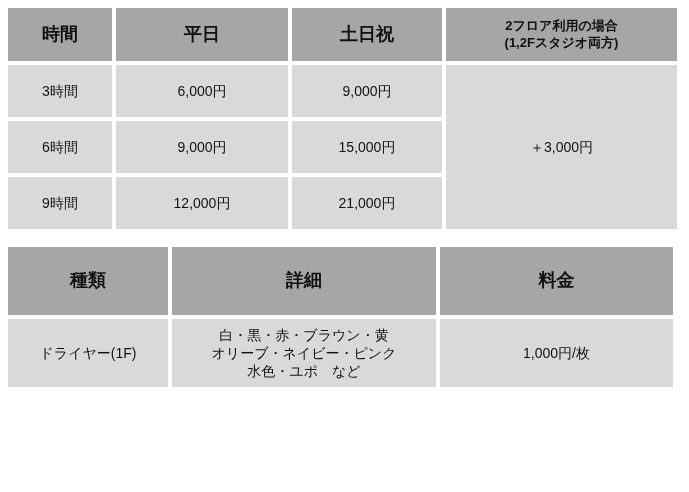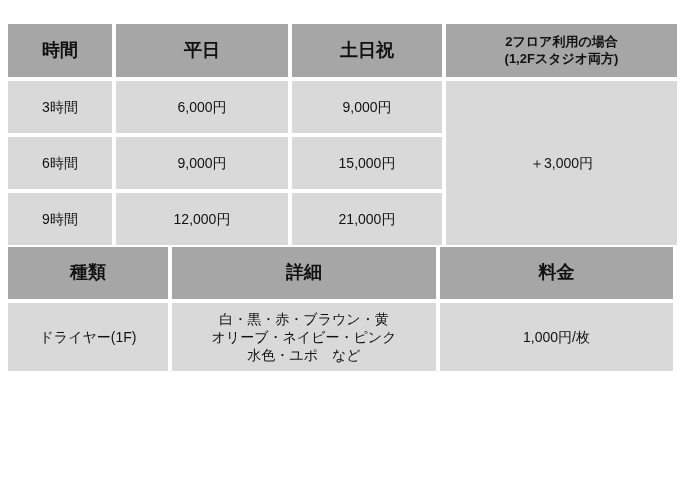--- a/index.html
+++ b/index.html
@@ -14,21 +14,21 @@
     font-family: "Liberation Sans", "DejaVu Sans", sans-serif;
     color: var(--text, #111111);
     overflow: hidden;
   }
   table.price-table {
     position: absolute;
     border-collapse: separate;
     border-spacing: 4px;
     table-layout: fixed;
   }
-  table.t1 { left: 4px; top: 20px; }
+  table.t1 { left: 4px; top: 4px; }
   table.t2 { left: 4px; top: 243px; }
   th, td {
     padding: 0 4px;
     text-align: center;
     vertical-align: middle;
     white-space: pre-line;
     line-height: 1.3;
     overflow: hidden;
   }
   th {
@@ -37,21 +37,21 @@
     font-size: 18px;
   }
   td {
     background: var(--cell-bg, #d9d9d9);
     font-weight: normal;
     font-size: 14px;
   }
   tr.hdr    { height: 53px; }
   tr.row    { height: 52px; }
   tr.row-tall { height: 68px; }
-  .t2 tr.hdr { height: 52px; }
+  .t2 tr.hdr { height: 68px; }
 </style>
 </head>
 <body>
 
 <table class="price-table t1">
   <colgroup>
     <col style="width:104px">
     <col style="width:172px">
     <col style="width:150px">
     <col style="width:231px">

